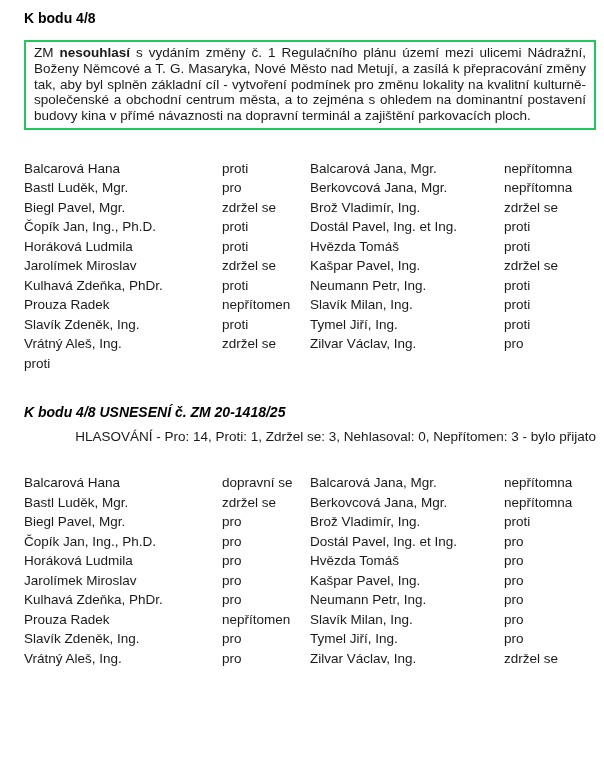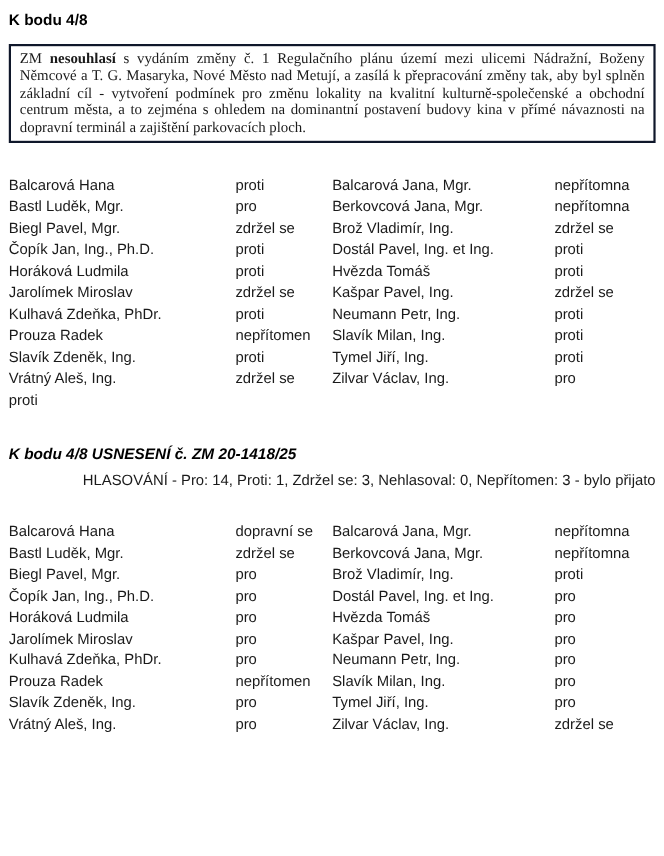--- a/index.html
+++ b/index.html
@@ -3,39 +3,38 @@
 <meta charset="utf-8">
 <style>
   html, body { margin: 0; padding: 0; }
   body {
     width: 604px; height: 778px;
     background: #ffffff; color: #1a1a1a;
     font-family: "Liberation Sans", "DejaVu Sans", sans-serif;
     font-size: 13.5px;
     overflow: hidden;
   }
-  .page { padding: 2px 8px 0 8px; }
+  .page { padding: 2px 8px 0 24px; }
 
   .heading {
     font-weight: bold;
     font-size: 14px;
     color: #000;
     line-height: 16px;
   }
   #kicker { margin-top: 8px; }
   #subtitle { margin-top: 14px; }
   #heading2 { margin-top: 31px; font-style: italic; }
 
   .resolution-box {
-    border: 2px solid #0f172a;
+    border: 2px solid #22c55e;
     padding: 3px 8px 4px 8px;
     text-align: justify;
     line-height: 15.8px;
     margin-top: 14px;
-    font-family: Liberation Serif, serif;
   }
   .resolution-box b { font-weight: bold; }
 
   .voting-summary {
     margin-top: 9px;
     text-align: right;
     line-height: 16px;
   }
   .voting-summary b { font-weight: bold; }
 

